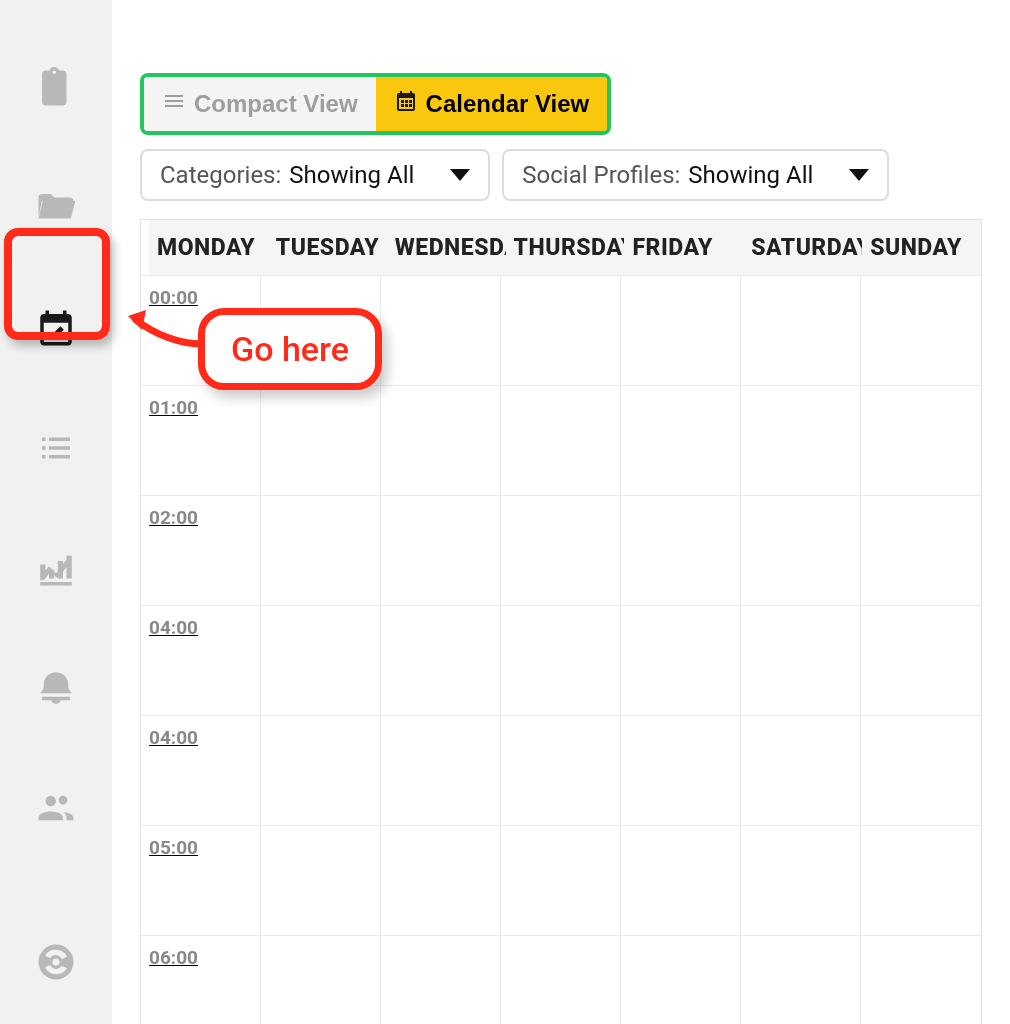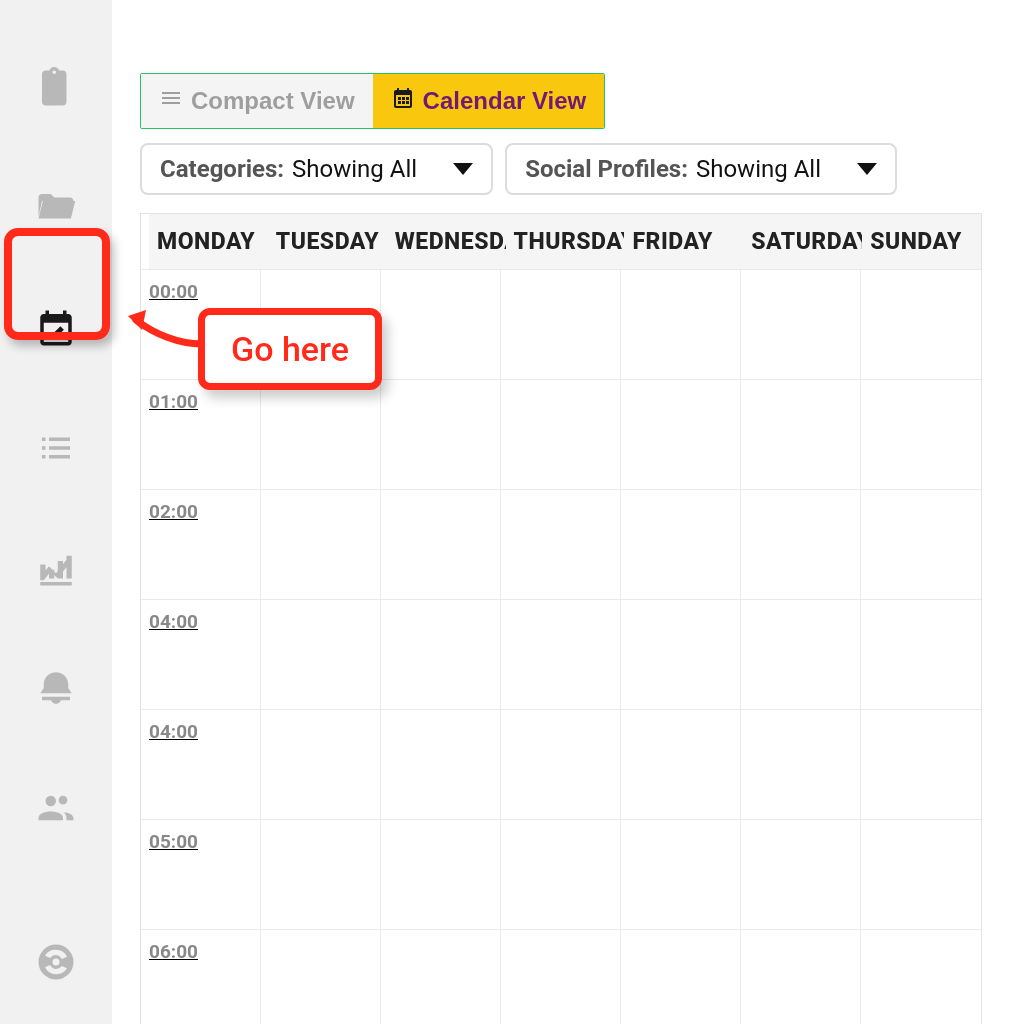--- a/index.html
+++ b/index.html
@@ -46,61 +46,61 @@
 }
 .topbar-border {
   position: absolute;
   left: 112px;
   right: 0;
   top: 30px;
   border-top: 2px solid #eaeaea;
 }
 .view-toggle {
   display: inline-flex;
-  border: 1px solid #22c55e;
-  border-radius: 2px;
+  border: 4px solid #22c55e;
+  border-radius: 8px;
   overflow: hidden;
   margin-top: 48px;
 }
 .view-btn {
   display: flex;
   align-items: center;
   gap: 8px;
   padding: 12px 18px;
   font-size: 24px;
   font-weight: 700;
   cursor: pointer;
   border: none;
   background: #f4f4f4;
   color: #9e9e9e;
 }
 .view-btn.active {
   background: #f9c80e;
-  color: #701a75;
+  color: #000000;
 }
 .view-btn svg { width: 24px; height: 24px; }
 .view-btn .hamburger { fill: #9e9e9e; }
 .view-btn.active svg { fill: #1a1a1a; }
 
 .filters {
   display: flex;
   gap: 12px;
   margin-top: 14px;
 }
 .filter {
   display: flex;
   align-items: center;
   border: 2px solid #dcdcdc;
   border-radius: 8px;
   padding: 10px 18px;
   font-size: 24px;
   cursor: pointer;
   background: #fff;
 }
-.filter-label { color: #555; margin-right: 8px; font-weight: 700; }
+.filter-label { color: #555; margin-right: 8px; font-weight: 400; }
 .filter-value { color: #111; font-weight: 400; }
 .filter .caret {
   margin-left: 36px;
   width: 0; height: 0;
   border-left: 10px solid transparent;
   border-right: 10px solid transparent;
   border-top: 12px solid #111;
 }
 
 .calendar {
@@ -150,21 +150,21 @@
   box-shadow: 4px 6px 10px rgba(0,0,0,0.25);
 }
 .anno-highlight {
   left: 4px; top: 228px;
   width: 106px; height: 112px;
 }
 .anno-callout {
   position: absolute;
   left: 198px; top: 308px;
   border: 7px solid #ff2a1a;
-  border-radius: 12px;
+  border-radius: 26px;
   background: #fff;
   padding: 14px 26px;
   font-size: 34px;
   font-weight: 500;
   color: #ff2a1a;
   box-shadow: 6px 8px 12px rgba(0,0,0,0.2);
 }
 .anno-arrow {
   position: absolute;
   left: 124px; top: 306px;

